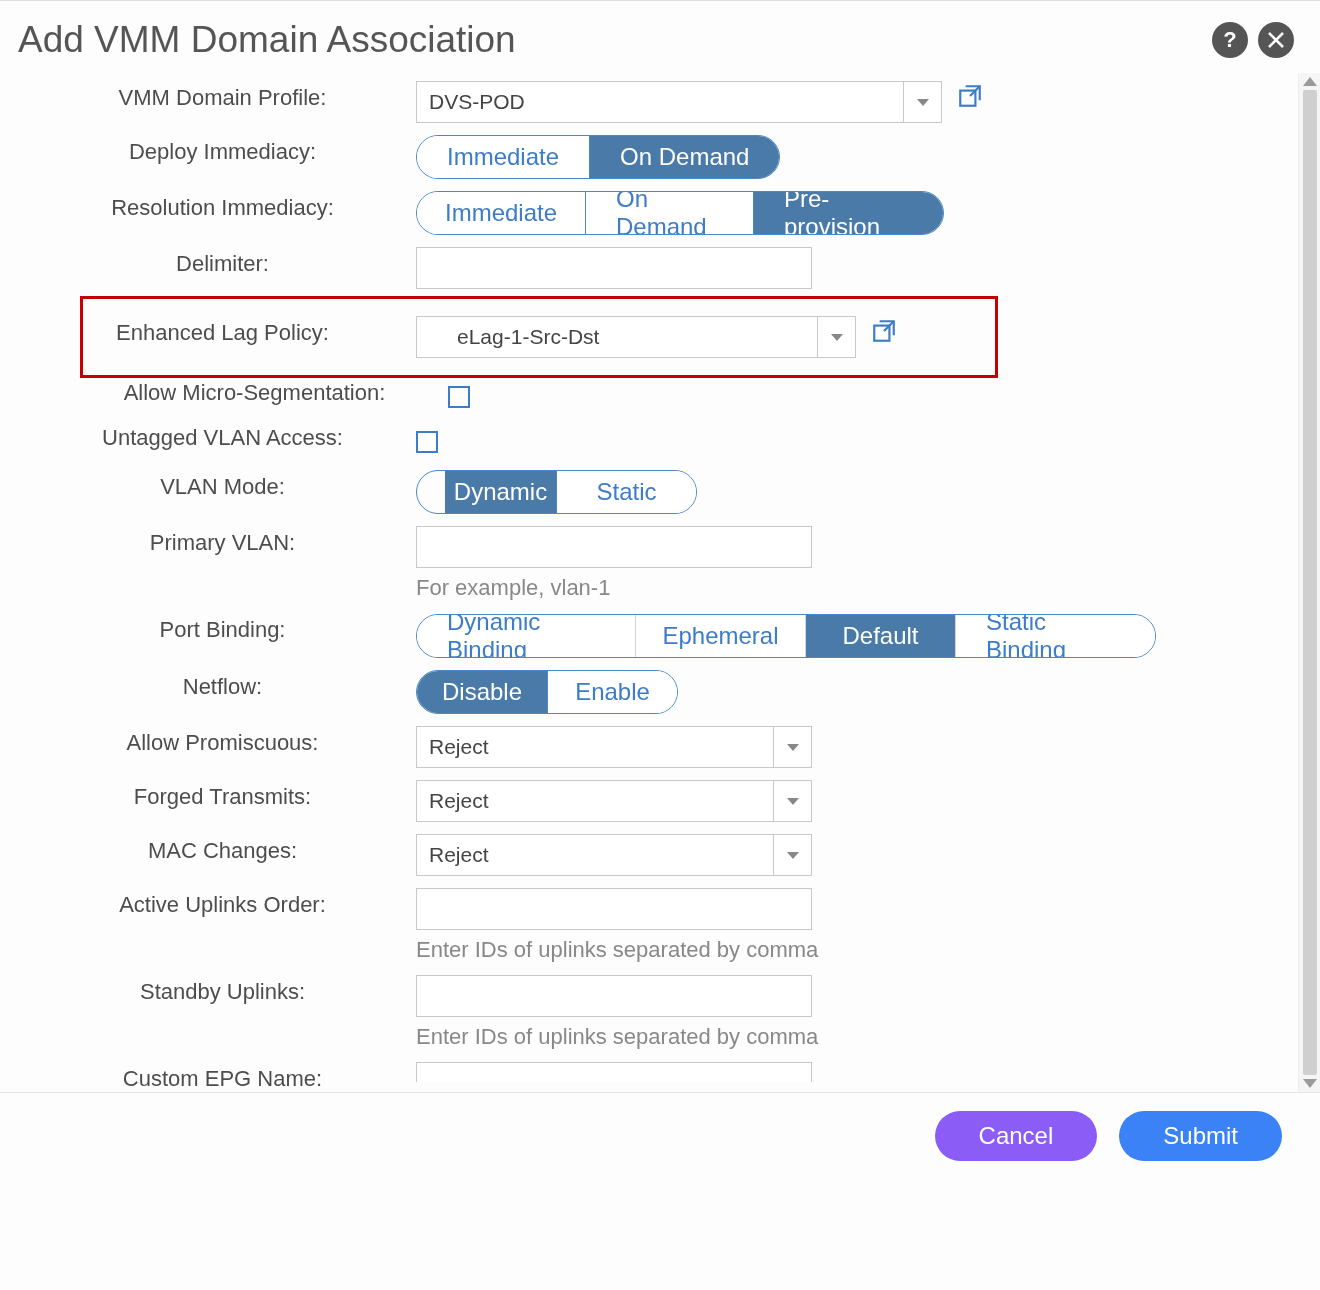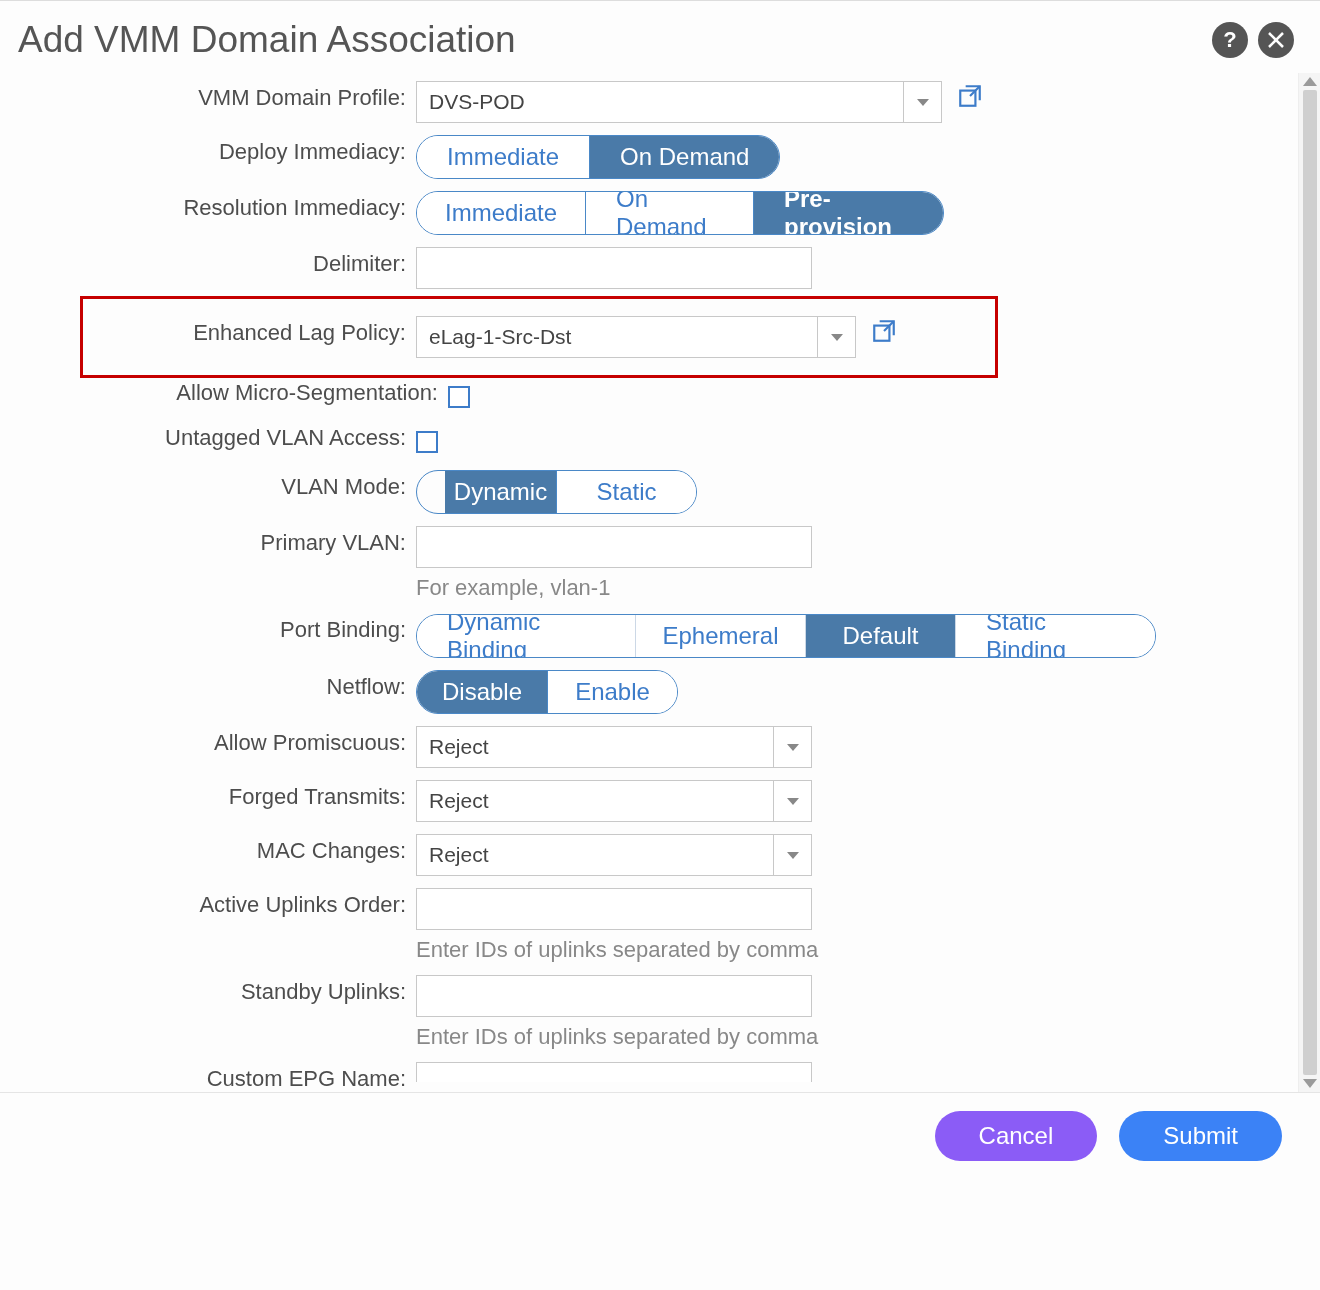--- a/index.html
+++ b/index.html
@@ -80,21 +80,21 @@
   .scroll-arrow.down { border-top: 9px solid #9a9a9a; }
 
   .row {
     display: flex;
     align-items: flex-start;
     margin: 4px 0 4px 0;
     position: relative;
   }
   .row .label {
     width: 416px;
-    text-align: right;
+    text-align: center;
     padding-right: 10px;
     padding-top: 8px;
     color: #4d4d4d;
     font-size: 22px;
     padding-left: 39px;
   }
   .row .control { flex: 1; padding-top: 4px; padding-bottom: 4px; }
   .hint {
     color: #888;
     font-size: 22px;
@@ -265,37 +265,37 @@
           </div>
         </div>
       </div>
 
       <div class="row">
         <div class="label">Resolution Immediacy:</div>
         <div class="control">
           <div class="pill">
             <div class="seg" style="width:168px;">Immediate</div>
             <div class="seg" style="width:168px;">On Demand</div>
-            <div class="seg active" style="width:190px;font-weight:bold;">Pre-provision</div>
+            <div class="seg active" style="width:190px;">Pre-provision</div>
           </div>
         </div>
       </div>
 
       <div class="row">
         <div class="label">Delimiter:</div>
         <div class="control">
           <span class="tinput" style="width:396px;"></span>
         </div>
       </div>
 
       <div class="row" style="padding-top:10px;padding-bottom:10px;">
         <div class="highlight-box"></div>
         <div class="label">Enhanced Lag Policy:</div>
         <div class="control">
-          <span class="select" style="width:440px;">
+          <span class="select" style="width:440px;padding-left:28px;">
             <span class="sel-text" style="flex:1;">eLag-1-Src-Dst</span>
             <span class="sel-btn">
                 <span class="chev"></span>
               </span>
           </span>
           <span class="popout">
             <svg viewBox="0 0 24 24">
                 <rect x="3" y="7" width="14" height="14"></rect>
                 <polyline points="8,3 21,3 21,16"></polyline>
                 <line x1="21" y1="3" x2="12" y2="12"></line>

